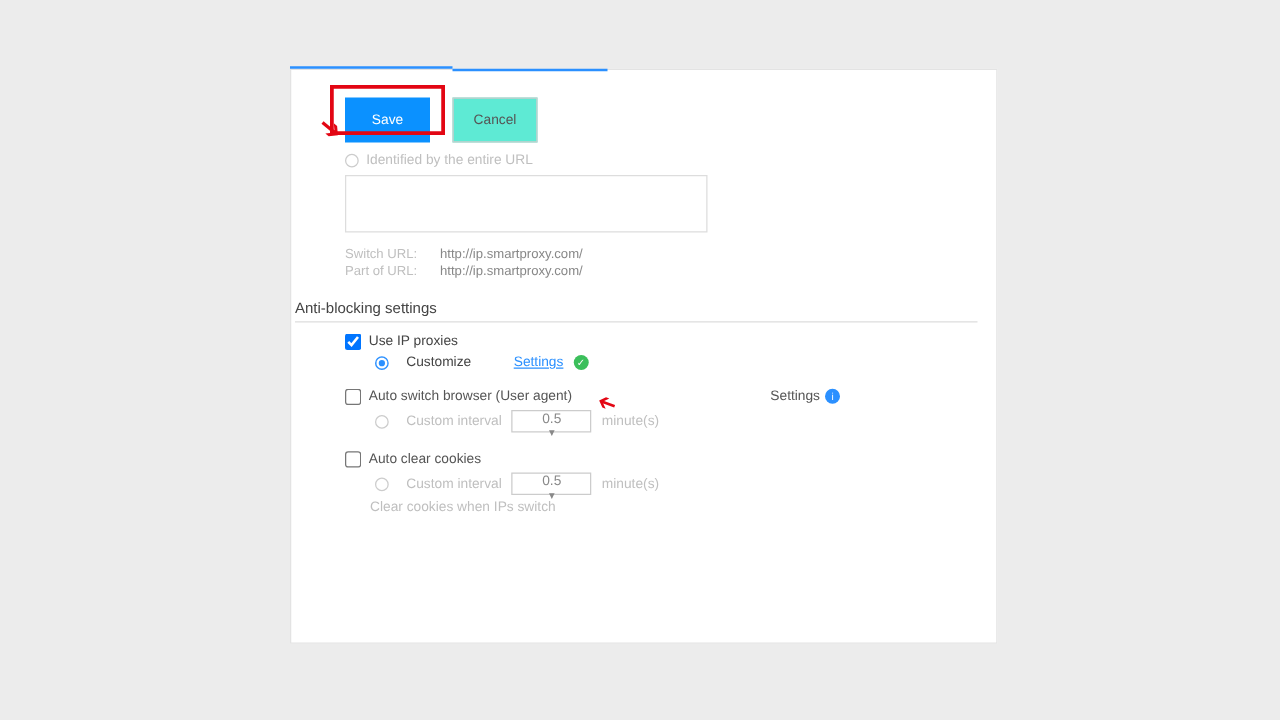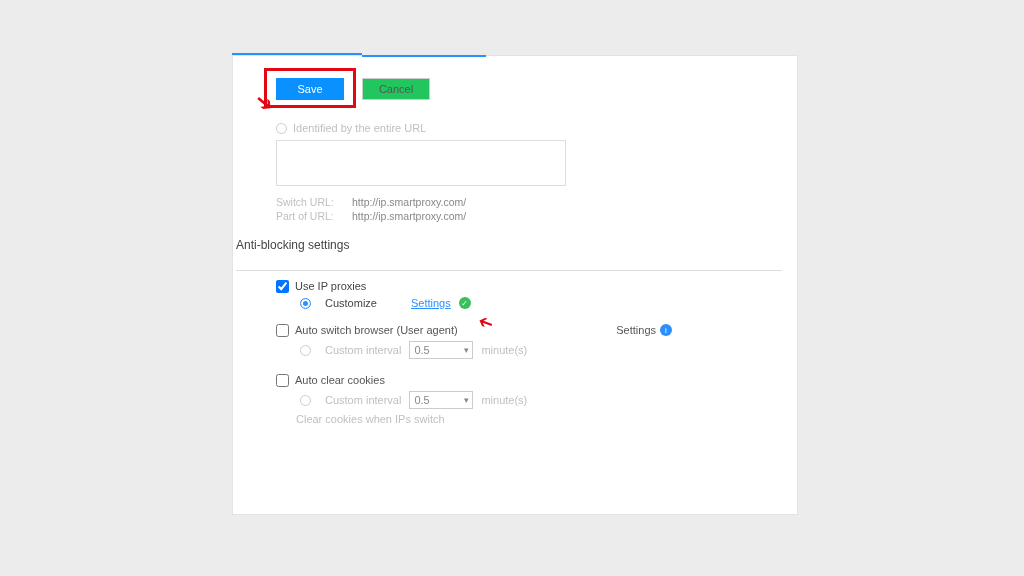--- a/index.html
+++ b/index.html
@@ -40,29 +40,29 @@
   .btn-row {
     position: absolute;
     top: 78px;
     left: 276px;
     display: flex;
     gap: 18px;
     align-items: center;
   }
   .btn {
     width: 68px;
-    height: 22px;
+    height: 36px;
     font-size: 11px;
     display: flex;
     align-items: center;
     justify-content: center;
     cursor: pointer;
   }
   .btn-primary { background: #0b91ff; color: #fff; border: none; }
-  .btn-default { background: #22c55e; color: #555; border: 1px solid #ccc; }
+  .btn-default { background: #5eead4; color: #555; border: 1px solid #ccc; }
   .red-box {
     position: absolute;
     left: 264px;
     top: 68px;
     width: 92px;
     height: 40px;
     border: 3px solid #e30613;
     pointer-events: none;
   }
   .arrow1 {
@@ -98,33 +98,33 @@
   .radio-dot.on { border-color: #2b90ff; box-shadow: inset 0 0 0 2px #fff, inset 0 0 0 11px #2b90ff; }
   .textarea {
     width: 290px; height: 46px; border: 1px solid #ddd;
     background: #fff; resize: none; margin-top: 4px; margin-bottom: 6px;
     overflow-y: scroll;
   }
   .urlrow { display:flex; gap: 12px; margin: 2px 0 2px 24px; font-size:10.5px; }
   .urlrow .lbl { width: 64px; }
   .section-h {
     font-size: 12px; color: #444; border-bottom: 1px solid #ddd;
-    padding: 4px 0 18px 0; margin: 12px 0 8px -16px;
+    padding: 4px 0 4px 0; margin: 12px 0 8px -16px;
   }
   .block { margin-left: 24px; margin-bottom: 14px; }
   .inline { display:flex; align-items:center; gap: 8px; margin: 4px 0 4px 24px; color:#bfbfbf; }
   .link { color: #2b90ff; text-decoration: underline; cursor: pointer; }
   .badge {
     width: 12px; height: 12px; border-radius: 50%;
     display: inline-flex; align-items:center; justify-content:center;
     font-size: 8px; color:#fff;
   }
   .badge.green { background: #3bbf5b; }
   .badge.blue { background: #2b90ff; }
-  .select { width: 64px; height: 18px; border: 1px solid #ccc; display:flex; align-items:center; justify-content:space-between; padding: 0 4px; background:#fff; color:#888; }
+  .select { width: 64px; height: 18px; border: 1px solid #ccc; display:flex; align-items:center; justify-content:space-between; padding: 0 4px; background:#fff; color:#888;flex-direction:column; }
   .select .caret { font-size: 9px; color:#888; }
   .muted { color:#bfbfbf; margin-left: 20px; display:block; margin-top:4px; }
   .row-main { display:flex; align-items:center; }
   .row-main .right { margin-left: auto; margin-right: 110px; display:flex; align-items:center; gap:4px; color:#555; }
 </style>
 </head>
 <body>
 
 <div class="panel"></div>
 <div class="top-marker"></div>

